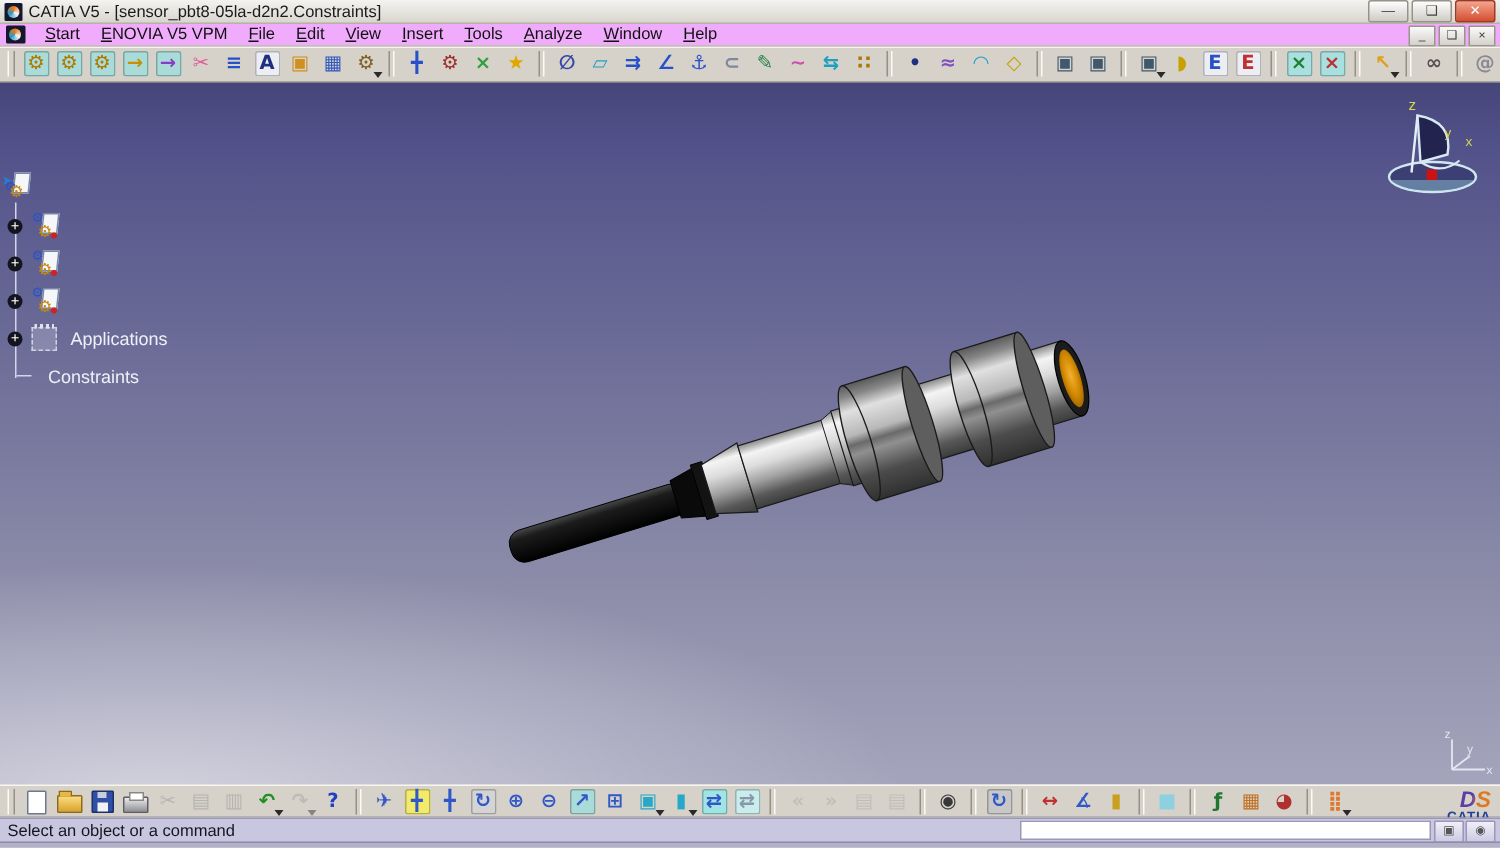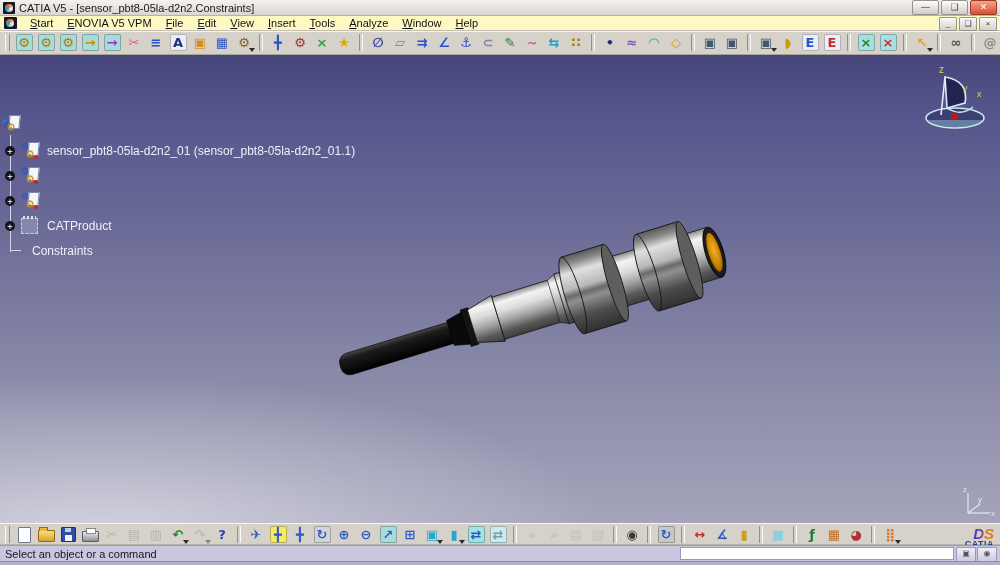--- a/index.html
+++ b/index.html
@@ -13,21 +13,21 @@
   .app-icon{width:12px;height:12px;background:#16162c;margin-right:4px;position:relative;flex:none;border-radius:1px}
   .app-icon::after{content:"";position:absolute;left:2px;top:2px;width:8px;height:8px;border-radius:50%;
     background:conic-gradient(#e87818,#f8f8f8,#2898c8,#e87818)}
   .title-text{font-size:11px;color:#1a1a1a;flex:1;white-space:nowrap}
   .win-btn{width:25px;height:13px;margin-left:2px;border:1px solid #98938a;border-radius:2px;
     background:linear-gradient(#fefefe,#cfccc5);display:flex;align-items:center;justify-content:center;
     font-size:9px;line-height:1;color:#444;flex:none}
   .win-btn.close{background:linear-gradient(#f4a58c,#d44f33);border-color:#9c3824;color:#fff}
   
   .menubar{position:absolute;left:0;top:16px;width:1000px;height:15px;box-sizing:border-box;
-    background:#fef9c3;border-bottom:1px solid #c2beb4;display:flex;align-items:center;padding-left:2px}
+    background:#f0abfc;border-bottom:1px solid #c2beb4;display:flex;align-items:center;padding-left:2px}
   .menubar .app-icon{width:13px;height:12px;margin:0 6px 0 2px}
   .menu-item{font-size:11px;color:#111;padding:0 7px;white-space:nowrap}
   .mdi-btns{position:absolute;right:3px;top:1px;display:flex;gap:2px}
   .mdi-btn{width:16px;height:12px;border:1px solid #9a958c;background:linear-gradient(#fafafa,#d4d1ca);
     font-size:8px;line-height:11px;text-align:center;color:#333;border-radius:1px}
   
   .toolbar{position:absolute;left:0;width:1000px;box-sizing:border-box;background:#d6d2ca;
     display:flex;align-items:center;padding-left:2px}
   #top-toolbar{top:31px;height:24px;border-bottom:1px solid #a8a49a;box-shadow:inset 0 1px 0 #f6f5f2}
   #bottom-toolbar{top:523px;height:22px;border-top:1px solid #f6f5f2;box-shadow:inset 0 -1px 0 #b8b4aa}
@@ -349,21 +349,20 @@
     </div>
     <div id="tree-children">
         <div class="tree-row">
           <span class="expander">+</span>
           <span class="part-icon">
             <i class="pi-sheet"></i>
             <i class="pi-gear-b">⚙</i>
             <i class="pi-gear-g">⚙</i>
             <i class="pi-dot"></i>
           </span>
-          <span class="tree-label">sensor_pbt8-05la-d2n2_01 (sensor_pbt8-05la-d2n2_01.1)</span>
         </div>
         <div class="tree-row">
           <span class="expander">+</span>
           <span class="part-icon">
             <i class="pi-sheet"></i>
             <i class="pi-gear-b">⚙</i>
             <i class="pi-gear-g">⚙</i>
             <i class="pi-dot"></i>
           </span>
         </div>
@@ -372,21 +371,21 @@
           <span class="part-icon">
             <i class="pi-sheet"></i>
             <i class="pi-gear-b">⚙</i>
             <i class="pi-gear-g">⚙</i>
             <i class="pi-dot"></i>
           </span>
         </div>
         <div class="tree-row">
           <span class="expander">+</span>
           <span class="constraints-icon"></span>
-          <span class="tree-label">CATProduct</span>
+          <span class="tree-label">Applications</span>
         </div>
         <div class="tree-row">
           <span class="stub"></span>
           <span class="tree-label">Constraints</span>
         </div>
       </div>
   </div>
 </div>
 
 <div id="bottom-toolbar" class="toolbar">

